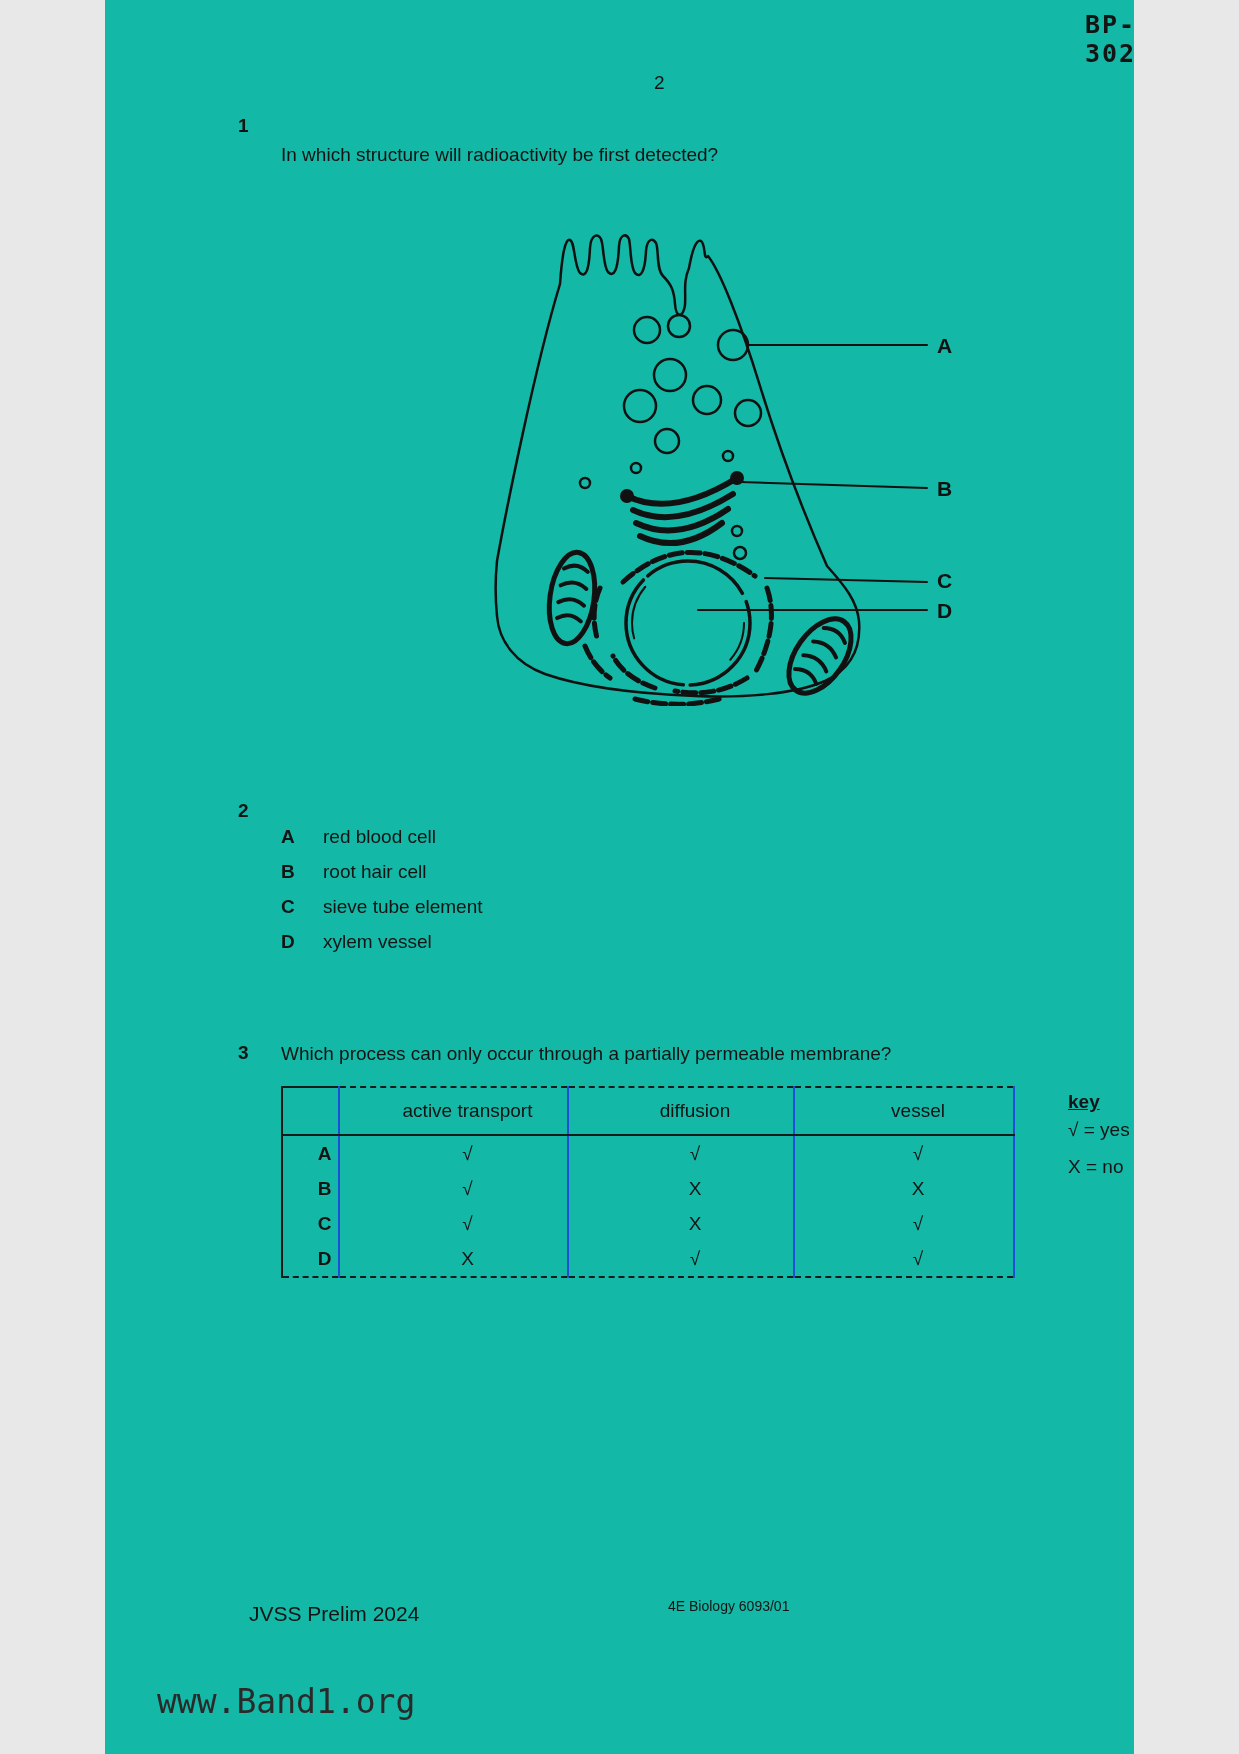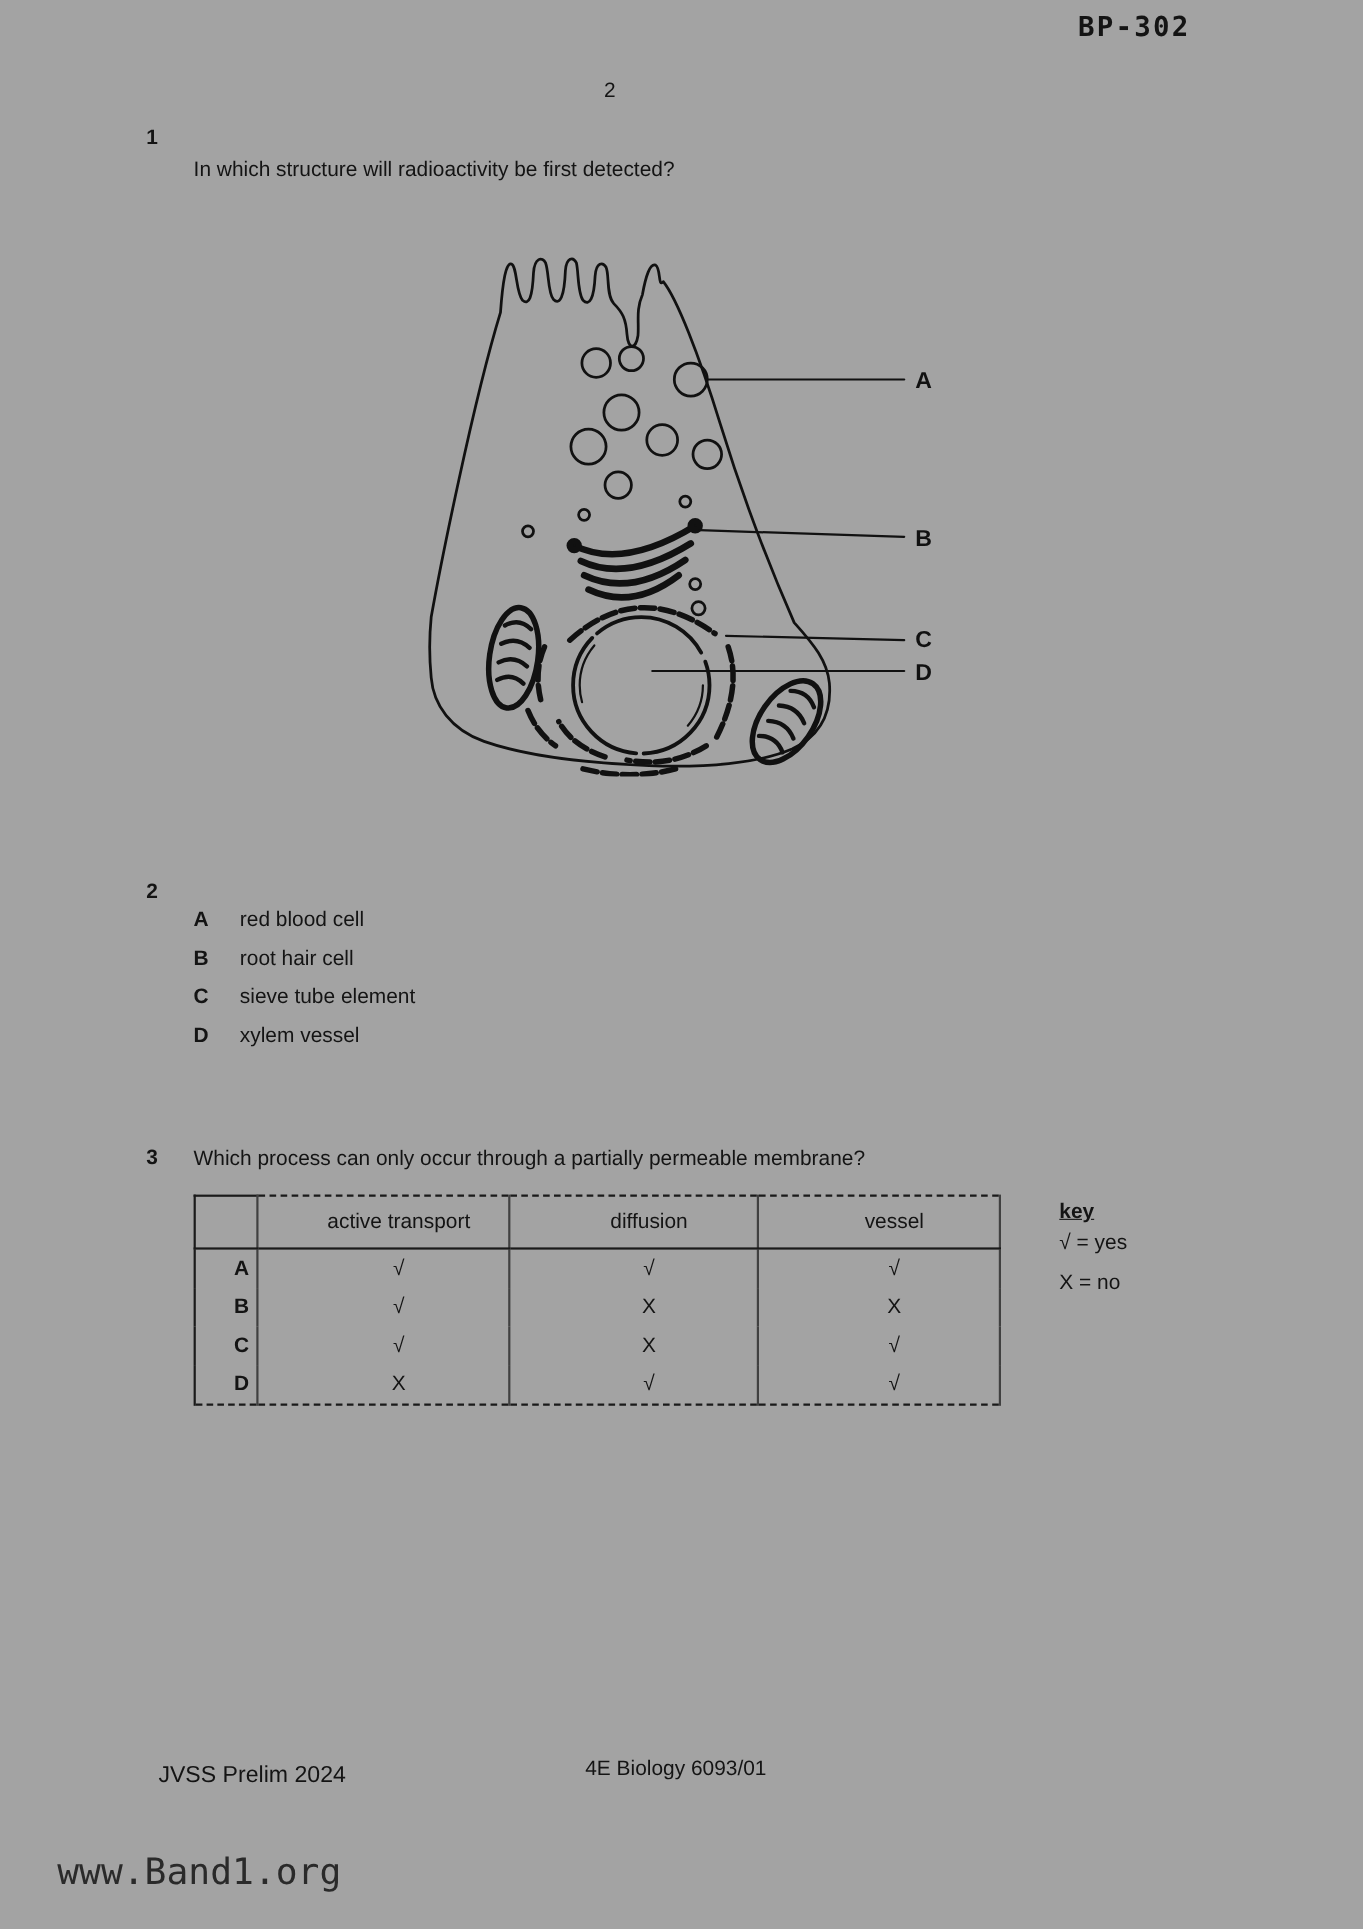--- a/index.html
+++ b/index.html
@@ -1,18 +1,18 @@
 <!DOCTYPE html>
 <html><head>
 <meta charset="utf-8">
 <style>
   html,body { margin:0; padding:0; background:#e8e8e8; }
   .page {
-    position:relative; width:1239px; height:1754px; margin:0 auto;
-    background:#a3a3a3; color:#141414;
+    position:relative; width:1029px; height:1754px; margin:0 auto;
+    background:#14b8a6; color:#141414;
     font-family:"Liberation Sans", sans-serif; font-size:19px;
     overflow:hidden;
   }
   .doc-code {
     position:absolute; top:10px; left:980px;
     font-family:"DejaVu Sans Mono", monospace; font-weight:bold;
     font-size:25px; letter-spacing:2px;
   }
   .page-num { position:absolute; top:72px; left:549px; font-size:19px; }
 
@@ -37,30 +37,30 @@
   .q3 .stem { margin:0; line-height:24px; }
   .q3 .qbody { position:relative; }
 
   table.ptable { border-collapse:collapse; margin-top:20px; table-layout:fixed; }
   .ptable th, .ptable td { padding:0; text-align:center; font-weight:normal; font-size:19px; }
   .ptable thead th { height:46px; border-bottom:2px solid #1a1a1a; }
   .ptable thead th.hcorner { border-top:2px solid #1a1a1a; }
   .ptable thead th.hcol { border-top:2px dashed #1a1a1a; }
   .ptable tbody th, .ptable tbody td { height:35px; }
   .ptable .bl { border-left:2px solid #1a1a1a; }
-  .ptable .br { border-right:2px solid #404040;padding-left:28px; }
+  .ptable .br { border-right:2px solid #1d4ed8;padding-left:28px; }
   .ptable tbody tr:last-child th, .ptable tbody tr:last-child td { border-bottom:2px dashed #1a1a1a; }
   .ptable tbody th { font-weight:bold; }
 
   .keybox { position:absolute; left:787px; top:48px; line-height:24px; }
   .keybox .ktitle { text-decoration:underline; font-weight:bold; margin-bottom:4px; }
   .keybox .kline { margin-bottom:13px; }
 
   .footer-left  { position:absolute; top:1602px; left:144px; font-size:21px; }
-  .footer-center{ position:absolute; top:1598px; left:532px; font-size:19px; }
+  .footer-center{ position:absolute; top:1598px; left:563px; font-size:14px; }
   .watermark {
     position:absolute; top:1682px; left:52px;
     font-family:"DejaVu Sans Mono", monospace; font-size:33px; color:#2a2a2a;
   }
 </style>
 </head>
 <body>
 
 <div class="page">
 

